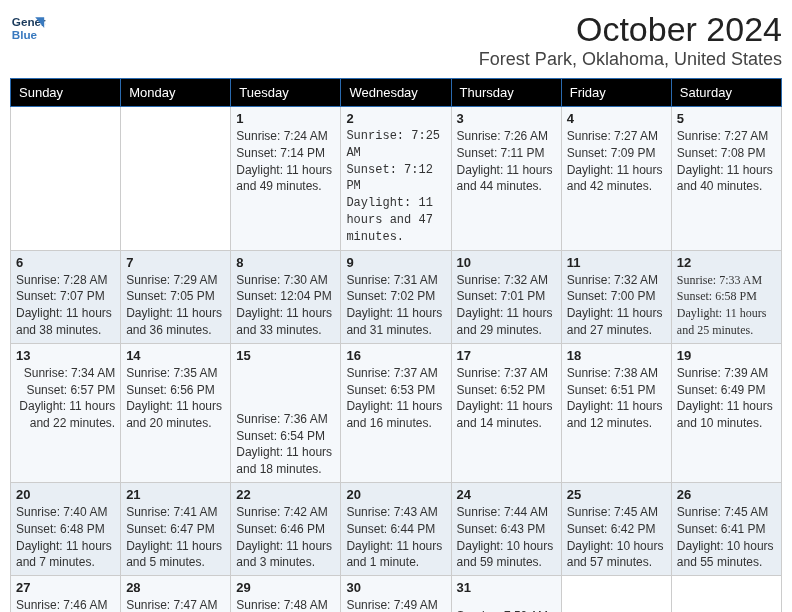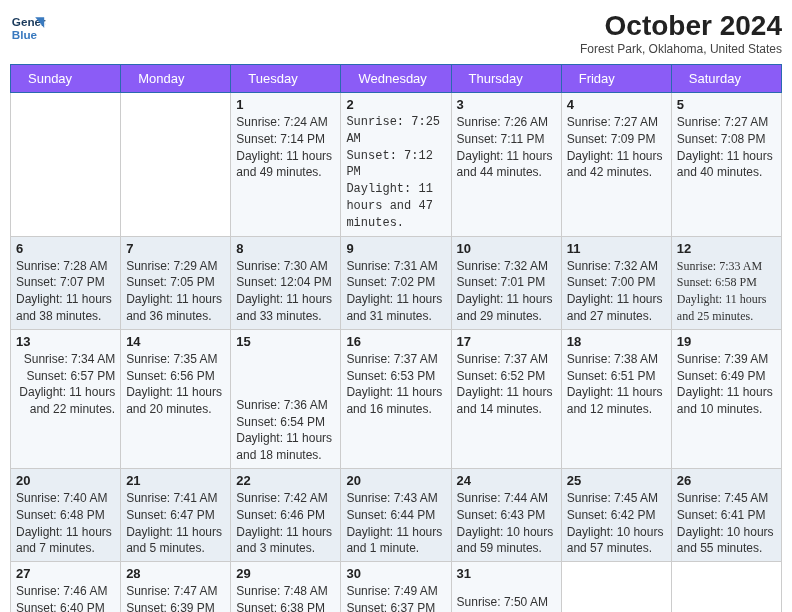--- a/index.html
+++ b/index.html
@@ -22,38 +22,38 @@
       gap: 4px;
     }
     .logo-icon {
       width: 36px;
       height: 36px;
     }
     .title-block {
       text-align: right;
     }
     .month-title {
-      font-size: 28px;
-      font-weight: 700;
+      font-size: 34px;
+      font-weight: 400;
       color: #222;
     }
     .location-title {
-      font-size: 12px;
+      font-size: 18px;
       color: #444;
     }
     .calendar {
       width: 100%;
       border-collapse: collapse;
       border: 1px solid #ccc;
     }
     .calendar th {
-      background: #8b5cf6;
+      background: #000000;
       color: #fff;
       font-size: 13px;
-      padding: 6px 17px;
+      padding: 6px 8px;
       text-align: left;
       border: 1px solid #2a6aaf;
       font-weight: normal;
     }
     .calendar td {
       border: 1px solid #ccc;
       vertical-align: top;
       padding: 4px 5px;
       width: 110px;
       min-height: 80px;

